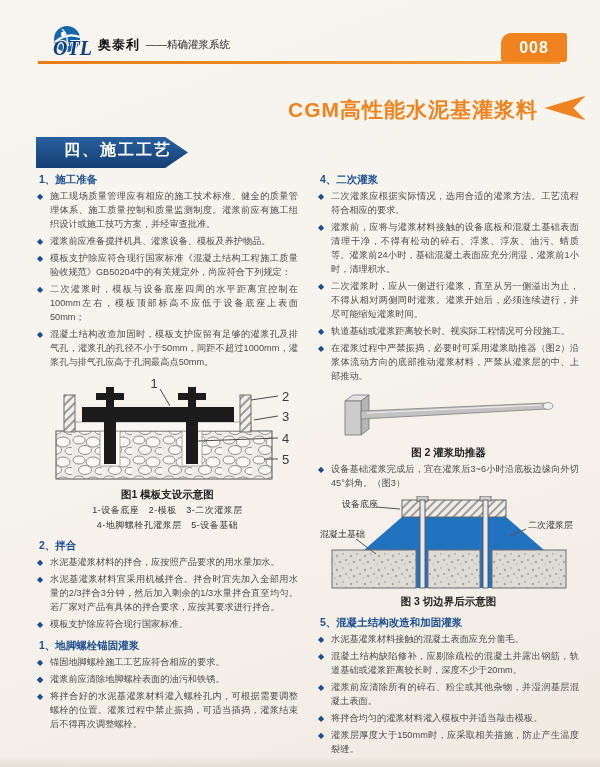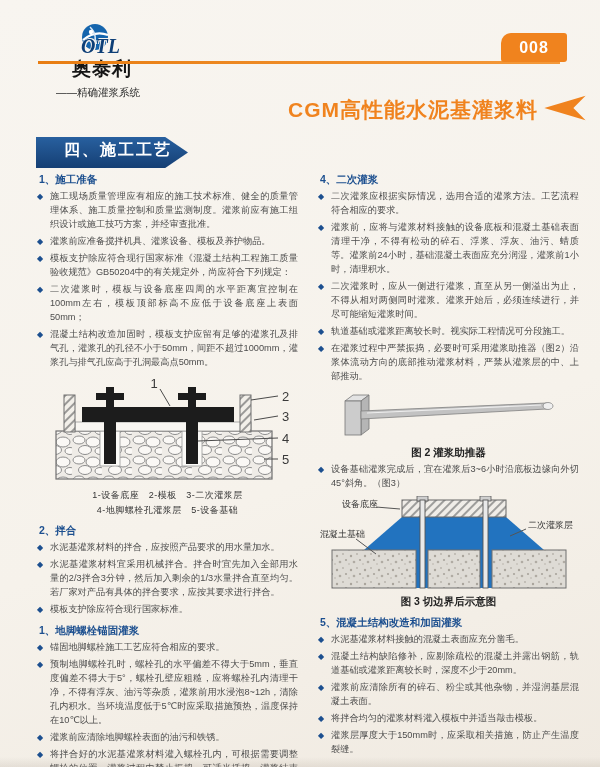--- a/index.html
+++ b/index.html
@@ -1,25 +1,25 @@
 <!DOCTYPE html>
 <html><head>
 <meta charset="utf-8">
 <style>
   html,body{margin:0;padding:0;}
   body{width:600px;height:767px;font-family:"Liberation Sans","DejaVu Sans",sans-serif;background:#e9e4dc;}
   .page{position:relative;width:600px;height:767px;overflow:hidden;
         background:linear-gradient(160deg,#f8f5f0 0%,#f6f2eb 60%,#f0eae1 100%);}
   
-  .logo{position:absolute;left:50px;top:22px;display:flex;align-items:center;height:36px;flex-direction:column;}
+  .logo{position:absolute;left:50px;top:22px;display:flex;align-items:flex-end;height:36px;}
   .globe{position:relative;width:34px;height:34px;}
   .otl-text{position:absolute;left:3px;top:13px;font-family:"Liberation Serif",serif;
             font-style:italic;font-weight:bold;font-size:20px;color:#0e3f77;
             text-shadow:1px 1px 0 #f8f5f0,-1px 1px 0 #f8f5f0,1px -1px 0 #f8f5f0;}
-  .brand-name{font-size:19px;font-weight:bold;color:#151515;margin:0 0 4px 14px;letter-spacing:1px;}
+  .brand-name{font-size:13px;font-weight:bold;color:#151515;margin:0 0 4px 14px;letter-spacing:1px;}
   .tagline{font-size:10.5px;color:#2b2b2b;margin:0 0 6px 6px;}
   .header-rule{position:absolute;left:38px;right:40px;top:61px;height:3px;
                background:linear-gradient(90deg,#e87d12,#f4993a);}
   .badge{position:absolute;right:33px;top:33px;width:66px;height:29px;background:#f0831e;
          border-radius:10px 3px 3px 3px;color:#fff;font-weight:bold;font-size:16px;
          text-align:center;line-height:29px;letter-spacing:1px;}
   .title-row{position:absolute;top:93px;right:14px;display:flex;align-items:center;gap:4px;}
   .product-title{color:#f0831e;font-size:21px;font-weight:bold;letter-spacing:1px;}
   
   .banner{position:absolute;left:36px;top:137px;width:152px;height:31px;
@@ -121,35 +121,36 @@
           <line x1="209" y1="25" x2="236" y2="21" stroke="#4a4a4a" stroke-width="1"></line>
           <line x1="212" y1="45" x2="236" y2="41" stroke="#4a4a4a" stroke-width="1"></line>
           <line x1="156" y1="66" x2="236" y2="63" stroke="#4a4a4a" stroke-width="1"></line>
           <line x1="222" y1="84" x2="236" y2="84" stroke="#4a4a4a" stroke-width="1"></line>
           <text x="112" y="13" font-size="13" fill="#3a3a3a" text-anchor="middle">1</text>
           <text x="240" y="26" font-size="13" fill="#3a3a3a">2</text>
           <text x="240" y="46" font-size="13" fill="#3a3a3a">3</text>
           <text x="240" y="68" font-size="13" fill="#3a3a3a">4</text>
           <text x="240" y="89" font-size="13" fill="#3a3a3a">5</text>
         </svg>
+        <div class="fig-caption">图1 模板支设示意图</div>
         <div class="fig-legend">1-设备底座　2-模板　3-二次灌浆层</div>
         <div class="fig-legend">4-地脚螺栓孔灌浆层　5-设备基础</div>
       </div>
 
       <div class="sec-title">2、拌合</div>
       <ul class="blist">
         <li><span class="mk">◆</span><span>水泥基灌浆材料的拌合，应按照产品要求的用水量加水。</span></li>
         <li><span class="mk">◆</span><span>水泥基灌浆材料宜采用机械拌合。拌合时宜先加入全部用水量的2/3拌合3分钟，然后加入剩余的1/3水量拌合直至均匀。若厂家对产品有具体的拌合要求，应按其要求进行拌合。</span></li>
         <li><span class="mk">◆</span><span>模板支护除应符合现行国家标准。</span></li>
       </ul>
 
       <div class="sec-title">1、地脚螺栓锚固灌浆</div>
       <ul class="blist">
         <li><span class="mk">◆</span><span>锚固地脚螺栓施工工艺应符合相应的要求。</span></li>
-        <li><span class="mk">◆</span><span>预制地脚螺栓孔时，螺栓孔的水平偏差不得大于5mm，垂直度偏差不得大于5°，螺栓孔壁应粗糙，应将螺栓孔内清理干净，不得有浮灰、油污等杂质，灌浆前用水浸泡8~12h，清除孔内积水。当环境温度低于5℃时应采取措施预热，温度保持在10℃以上。</span></li>
+        <li><span class="mk">◆</span></li>
         <li><span class="mk">◆</span><span>灌浆前应清除地脚螺栓表面的油污和铁锈。</span></li>
         <li><span class="mk">◆</span><span>将拌合好的水泥基灌浆材料灌入螺栓孔内，可根据需要调整螺栓的位置。灌浆过程中禁止振捣，可适当插捣，灌浆结束后不得再次调整螺栓。</span></li>
 
       </ul>
     </div>
 
     <div class="col">
 
       <div class="sec-title first">4、二次灌浆</div>
       <ul class="blist">

